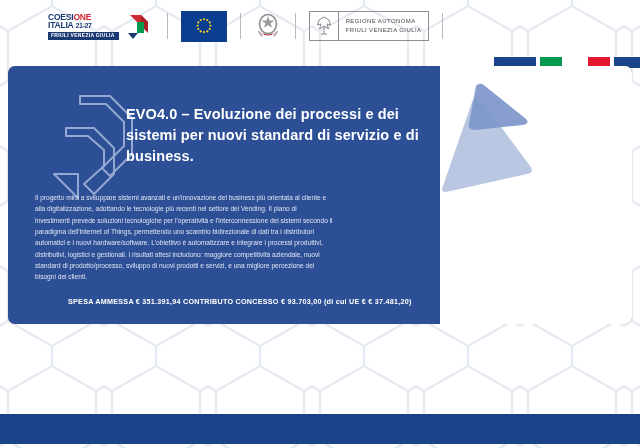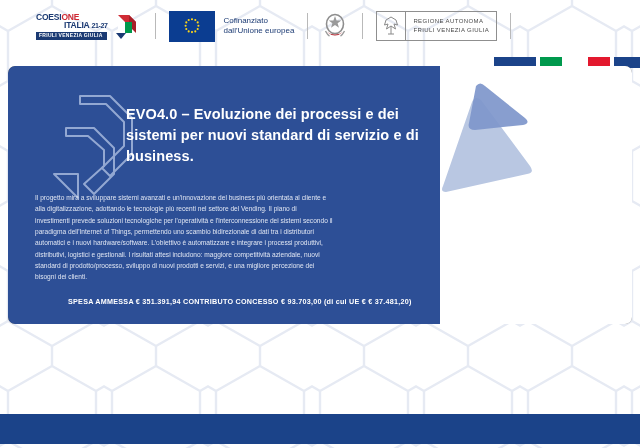--- a/index.html
+++ b/index.html
@@ -33,21 +33,21 @@
   }
 
   
   .logo-bar {
     position: absolute;
     left: 0; top: 0;
     width: 584px;
     height: 52px;
     display: flex;
     align-items: center;
-    padding-left: 36px;
+    padding-left: 48px;
     box-sizing: border-box;
   }
   .logo-sep {
     width: 1px;
     height: 26px;
     background: #b9b9b9;
     margin: 0 13px;
     flex: 0 0 auto;
   }
 
@@ -68,21 +68,20 @@
     font-weight: bold;
     letter-spacing: -0.2px;
     color: #1b3a73;
   }
   .coes-l1 .ital { color: #d02b35; }
   .coes-l2 {
     display: flex;
     align-items: center;
     gap: 2px;
     margin-top: 0px;
-    margin-left: 28px;
   }
   .coes-italia {
     font-size: 8.5px;
     font-weight: bold;
     color: #1b3a73;
     letter-spacing: -0.2px;
   }
   .coes-years {
     font-size: 7px;
     font-weight: bold;
@@ -317,24 +316,20 @@
             <circle cx="26.3" cy="20.4" r="1.05"></circle>
             <circle cx="23" cy="21.1" r="1.05"></circle>
             <circle cx="19.7" cy="20.4" r="1.05"></circle>
             <circle cx="17.3" cy="18.0" r="1.05"></circle>
             <circle cx="16.6" cy="14.7" r="1.05"></circle>
             <circle cx="17.3" cy="11.4" r="1.05"></circle>
             <circle cx="19.7" cy="9.0" r="1.05"></circle>
           </g>
         </svg>
       </div>
-      <div class="eu-text">
-        <div>Cofinanziato</div>
-        <div>dall'Unione europea</div>
-      </div>
     </div>
 
     <div class="logo-sep"></div>
 
     <svg class="rep-emblem" width="28" height="32" viewBox="0 0 28 32" xmlns="http://www.w3.org/2000/svg">
       <ellipse cx="14" cy="14" rx="8.5" ry="9.5" fill="none" stroke="#8e8e8e" stroke-width="1.6"></ellipse>
       <path d="M14 6 L15.6 10.5 L20.3 10.5 L16.6 13.3 L18 17.8 L14 15 L10 17.8 L11.4 13.3 L7.7 10.5 L12.4 10.5 Z" fill="#9a9a9a"></path>
       <path d="M6 22 q8 5 16 0 q-8 7 -16 0 Z" fill="#b0222c"></path>
       <path d="M4.5 21 q2 4 4 5" stroke="#9a9a9a" stroke-width="1.4" fill="none"></path>
       <path d="M23.5 21 q-2 4 -4 5" stroke="#9a9a9a" stroke-width="1.4" fill="none"></path>

